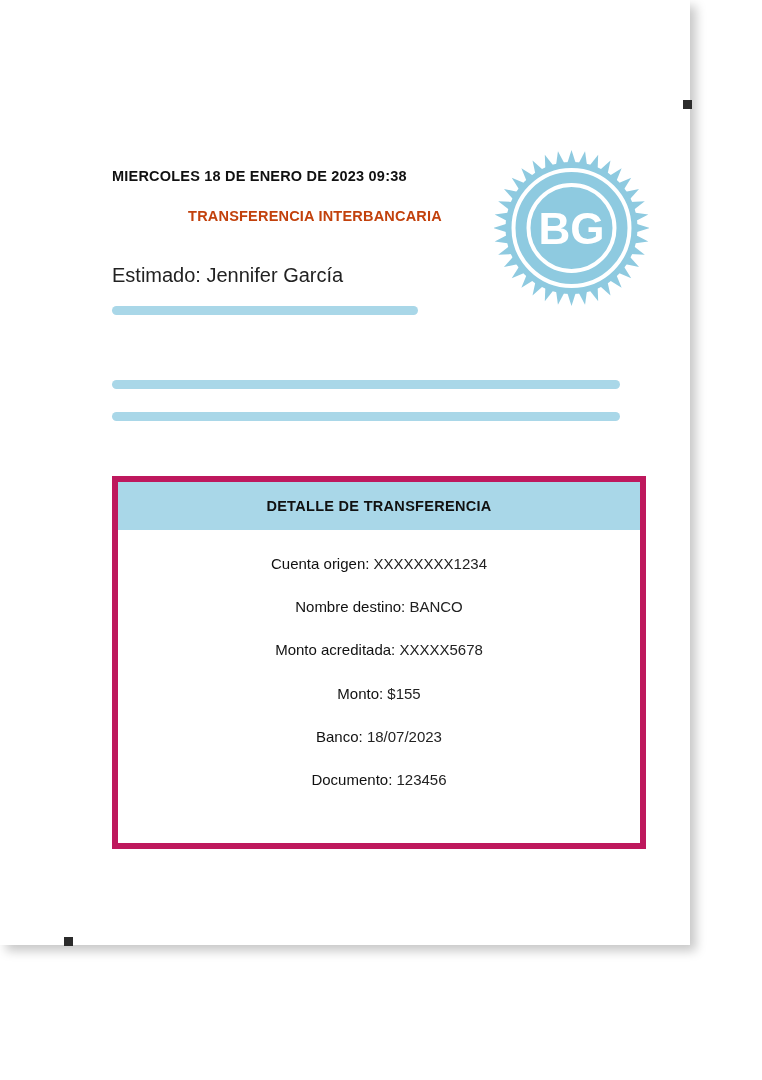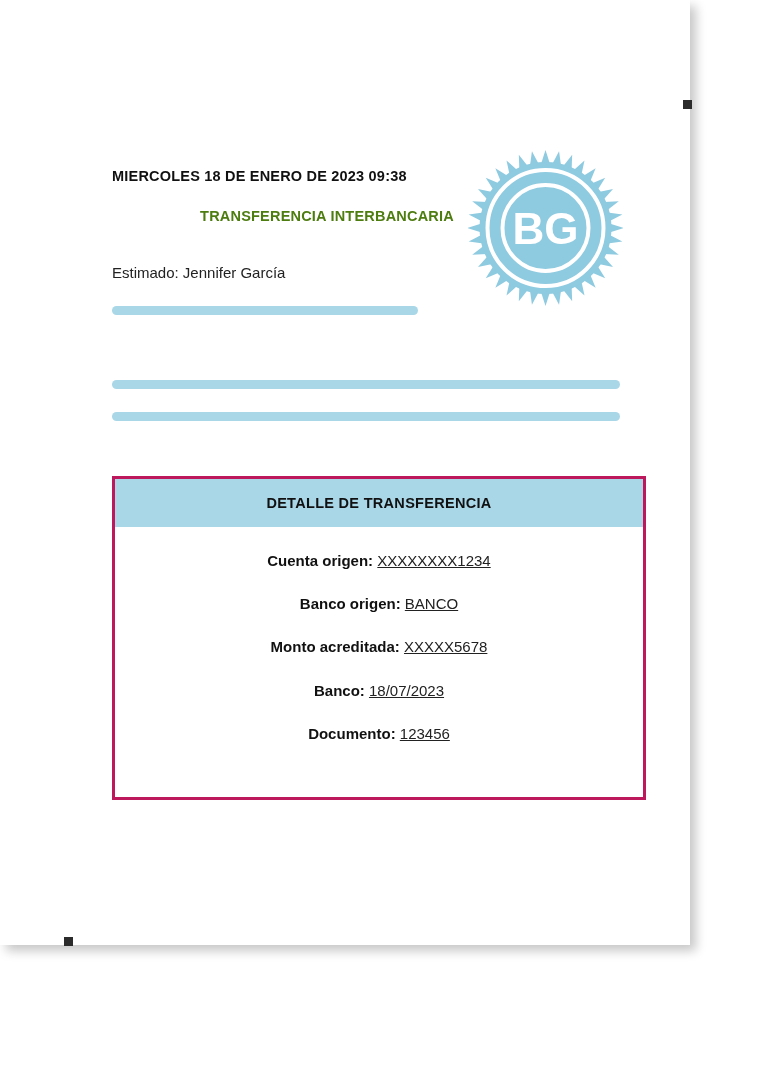--- a/index.html
+++ b/index.html
@@ -49,66 +49,66 @@
     left: 112px;
     top: 168px;
     font-size: 14.5px;
     font-weight: bold;
     color: #111111;
     letter-spacing: 0.2px;
   }
 
   .doc-title {
     position: absolute;
-    left: 112px;
+    left: 100px;
     top: 208px;
     width: 430px;
     text-align: center;
     font-size: 14.5px;
     font-weight: bold;
-    color: #4d7c0f;
+    color: #c2410c;
     letter-spacing: 0.2px;
   }
 
   .greeting {
     position: absolute;
     left: 112px;
     top: 264px;
-    font-size: 15px;
+    font-size: 20px;
     color: #222222;
   }
 
   
   .bar {
     position: absolute;
     background: #a9d7e8;
     border-radius: 5px;
     height: 9px;
   }
   #bar-1 { left: 112px; top: 306px; width: 306px; }
   #bar-2 { left: 112px; top: 380px; width: 508px; }
   #bar-3 { left: 112px; top: 412px; width: 508px; }
 
   
   #seal {
     position: absolute;
-    left: 468px;
+    left: 494px;
     top: 148px;
     width: 155px;
     height: 160px;
   }
   #seal svg { display: block; }
 
   
   #detail-card {
     position: absolute;
     left: 112px;
     top: 476px;
     width: 534px;
-    border: 3px solid #be185d;
+    border: 6px solid #be185d;
     box-sizing: border-box;
     background: #4c1d95;
   }
   #detail-header {
     background: #a9d7e8;
     height: 48px;
     line-height: 48px;
     text-align: center;
     font-size: 14.5px;
     font-weight: bold;
@@ -121,26 +121,25 @@
   }
   .detail-row {
     text-align: center;
     font-size: 15px;
     color: #222222;
     margin: 0 0 24px 0;
     line-height: 1.28;
   }
   .detail-row:last-child { margin-bottom: 0; }
   .detail-label {
-    font-weight: bold;
+    font-weight: normal;
     color: #111111;
   }
   .detail-value {
     color: #222222;
-    text-decoration: underline;
   }
   .detail-row.stacked .detail-label {
     display: inline-block;
     max-width: 175px;
   }
 </style>
 </head>
 <body>
 
 <div id="page-sheet">
@@ -209,31 +208,35 @@
     <div id="detail-card">
       <div id="detail-header">DETALLE DE TRANSFERENCIA</div>
       <div id="detail-body">
 
         <div class="detail-row">
           <span class="detail-label">Cuenta origen:</span>
           <span class="detail-value">XXXXXXXX1234</span>
         </div>
 
         <div class="detail-row">
-          <span class="detail-label">Banco origen:</span>
+          <span class="detail-label">Nombre destino:</span>
           <span class="detail-value">BANCO</span>
         </div>
 
         <div class="detail-row">
           <span class="detail-label">Monto acreditada:</span>
           <span class="detail-value">XXXXX5678</span>
         </div>
 
 
 
+        <div class="detail-row">
+          <span class="detail-label">Monto:</span>
+          <span class="detail-value">$155</span>
+        </div>
 
         <div class="detail-row">
           <span class="detail-label">Banco:</span>
           <span class="detail-value">18/07/2023</span>
         </div>
 
         <div class="detail-row">
           <span class="detail-label">Documento:</span>
           <span class="detail-value">123456</span>
         </div>

